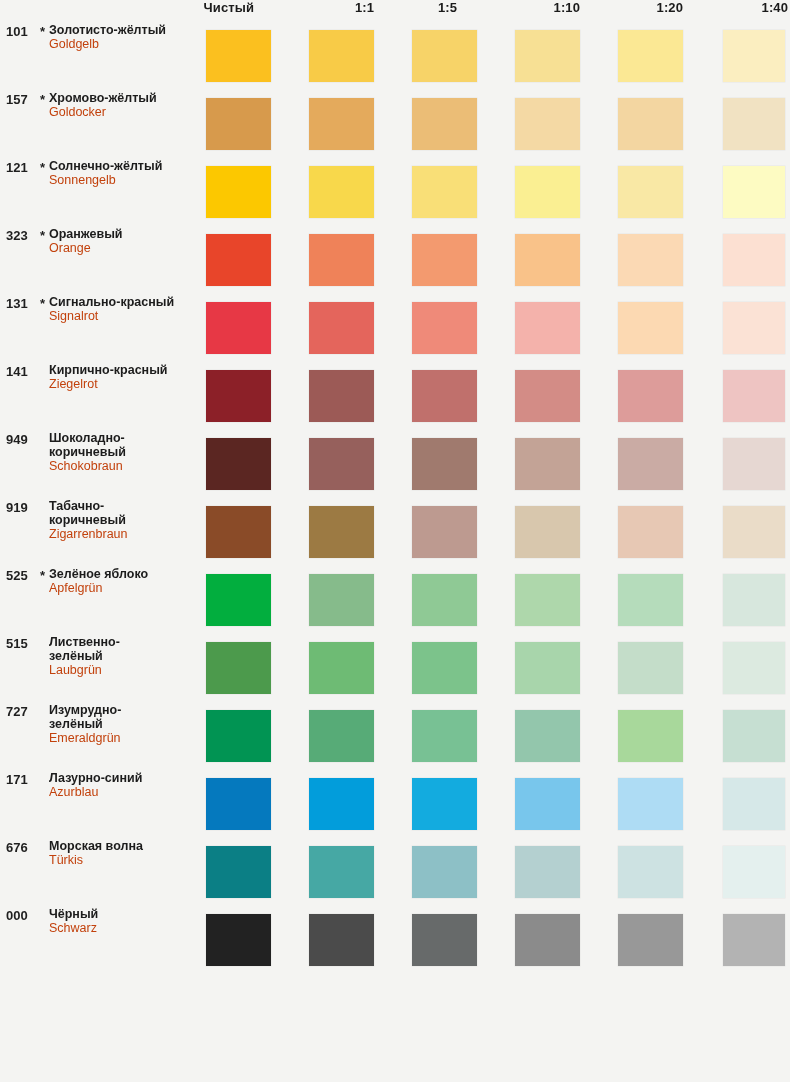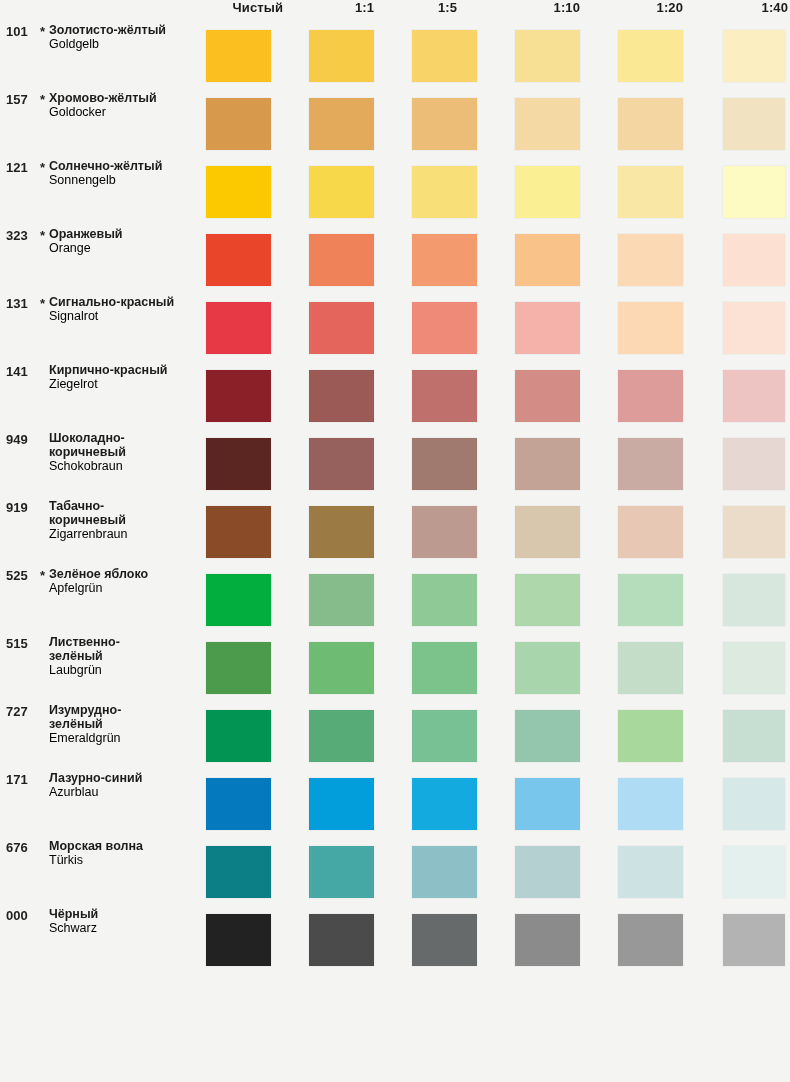--- a/index.html
+++ b/index.html
@@ -68,36 +68,36 @@
     font-weight:bold;
     line-height:14.2px;
     color:#1c1c1c;
     white-space:pre-line;
   }
   .label .de{
     display:block;
     font-size:12.5px;
     font-weight:normal;
     line-height:14.2px;
-    color:#000000;
+    color:#c2410c;
   }
   .swatch{
     position:absolute;
     top:8px;
     width:65px;height:52px;
     box-shadow:0 0 0 0.5px rgba(0,0,0,0.06);
   }
   .swatch.clip{width:62px;}
 </style>
 </head>
 <body>
 
 <div id="chart">
   <div class="header-row">
-      <div class="hdr-cell" style="left: 178px; width: 105px;">Чистый</div>
+      <div class="hdr-cell" style="left: 149px; width: 105px;">Чистый</div>
       <div class="hdr-cell" style="left: 269px; width: 105px;">1:1</div>
       <div class="hdr-cell" style="left: 352px; width: 105px;">1:5</div>
       <div class="hdr-cell" style="left: 475px; width: 105px;">1:10</div>
       <div class="hdr-cell" style="left: 578px; width: 105px;">1:20</div>
       <div class="hdr-cell" style="left: 683px; width: 105px;">1:40</div>
     </div>
   <div class="rows">
       <div class="row">
         <div class="label">
           <span class="code">101</span>

